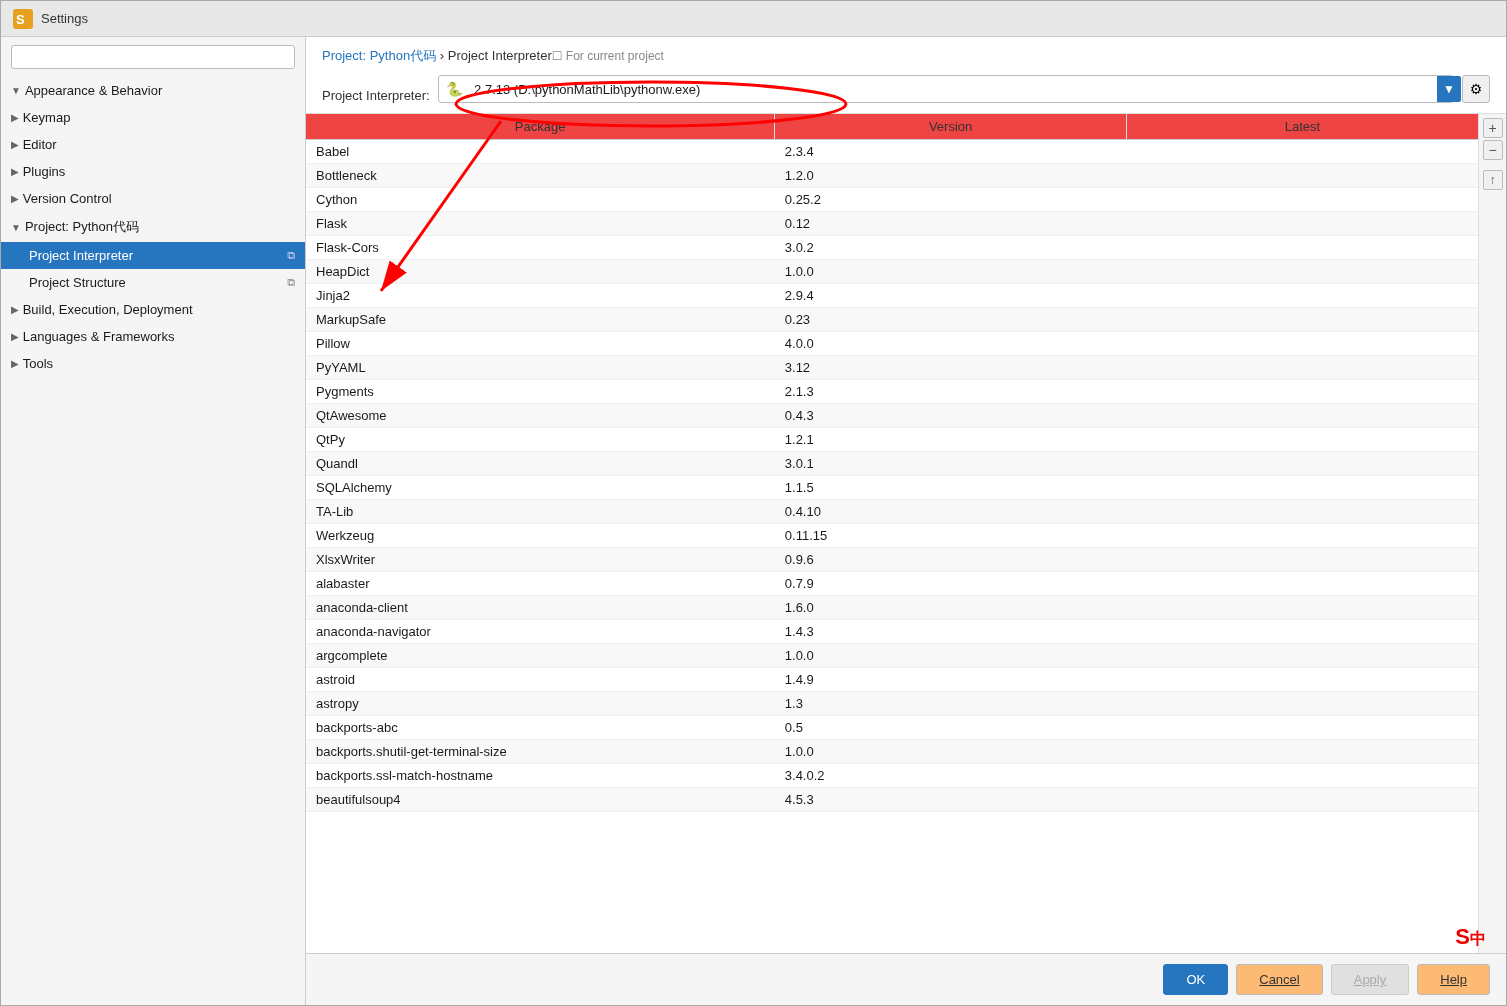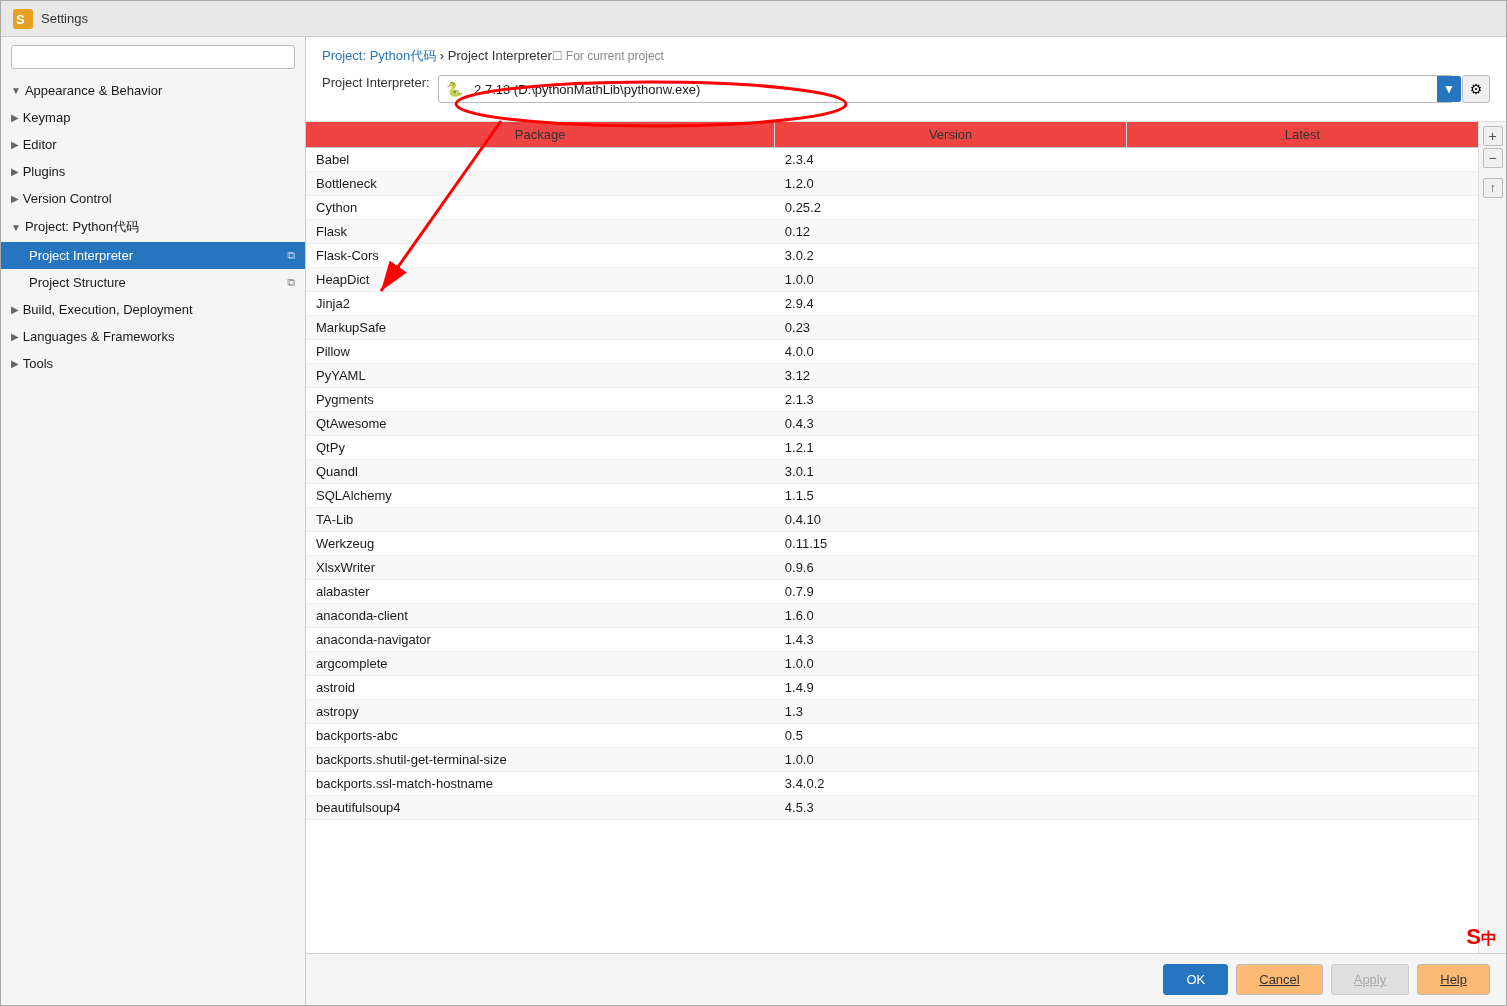--- a/index.html
+++ b/index.html
@@ -29,21 +29,21 @@
     .sidebar-copy-icon { font-size: 11px; color: #888; }
     .sidebar-item.selected .sidebar-copy-icon { color: #cce; }
 
     
     .main-panel { flex: 1; display: flex; flex-direction: column; background: white; overflow: hidden; }
 
     .main-header { padding: 10px 16px 6px 16px; border-bottom: 1px solid #ddd; background: white; }
     .breadcrumb { font-size: 13px; color: #333; margin-bottom: 10px; }
     .for-project { font-size: 12px; color: #888; }
 
-    .interpreter-row { display: flex; align-items: flex-start; gap: 8px; margin-bottom: 12px; }
+    .interpreter-row { display: flex; align-items: flex-end; gap: 8px; margin-bottom: 4px; }
     .interpreter-label { font-size: 13px; color: #333; white-space: nowrap; }
     .interpreter-select { flex: 1; border: 1px solid #bbb; border-radius: 3px; padding: 4px 8px; font-size: 13px; background: white; display: flex; align-items: center; gap: 6px; height: 28px; position: relative; }
     .interpreter-select-text { flex: 1; font-size: 13px; }
     .interpreter-dropdown-btn { width: 24px; height: 26px; background: #2675bf; border: none; display: flex; align-items: center; justify-content: center; cursor: pointer; border-radius: 0 2px 2px 0; margin-right: -8px; flex-shrink: 0; color: white; font-size: 12px; }
     .interpreter-gear-btn { width: 28px; height: 28px; background: #f0f0f0; border: 1px solid #bbb; display: flex; align-items: center; justify-content: center; cursor: pointer; border-radius: 3px; font-size: 14px; flex-shrink: 0; }
 
     .python-icon { font-size: 14px; }
 
     
     .table-container { flex: 1; overflow-y: auto; overflow-x: hidden; position: relative; }
@@ -361,16 +361,16 @@
     <ellipse cx="650" cy="103" rx="195" ry="22" fill="none" stroke="red" stroke-width="3"></ellipse>
 
     <line x1="500" y1="120" x2="380" y2="290" stroke="red" stroke-width="3" marker-end="url(#arrowhead)"></line>
     <defs>
       <marker id="arrowhead" markerWidth="10" markerHeight="7" refX="10" refY="3.5" orient="auto">
         <polygon points="0 0, 10 3.5, 0 7" fill="red"></polygon>
       </marker>
     </defs>
   </svg>
 
-  <div class="sogou-icon" style="position:absolute; bottom:55px; right:9px; font-size:22px; font-weight:bold; color:#e00; font-family:Arial;">
+  <div class="sogou-icon" style="position:absolute; bottom:55px; right:20px; font-size:22px; font-weight:bold; color:#e00; font-family:Arial;">
     <span style="color:#e00; font-size:22px;">S</span><span style="color:#e00; font-size:16px;">中</span>
   </div>
 </div>
 
 </body></html>

